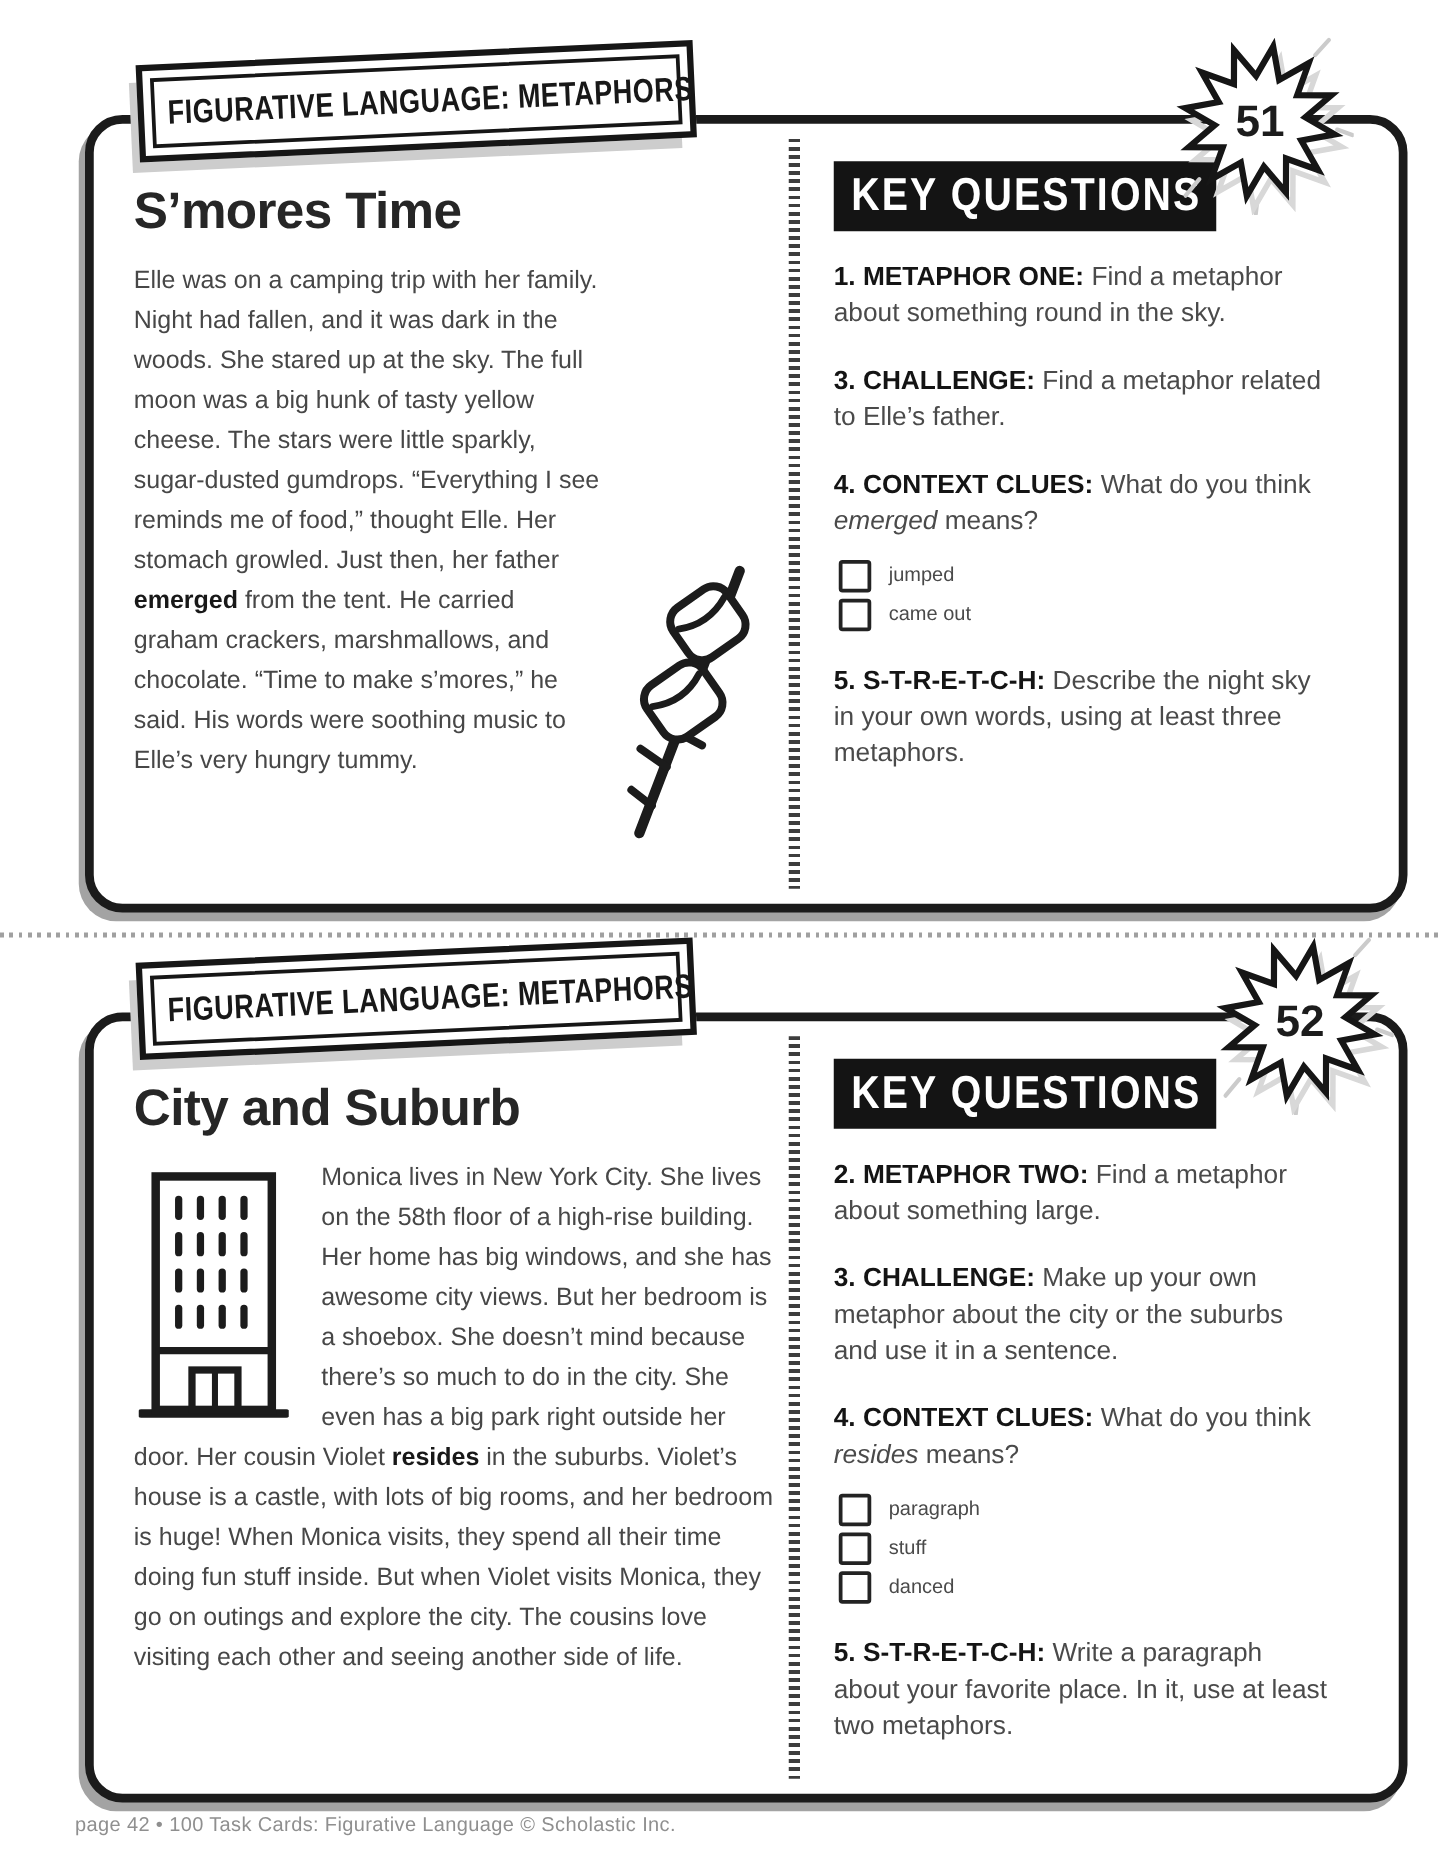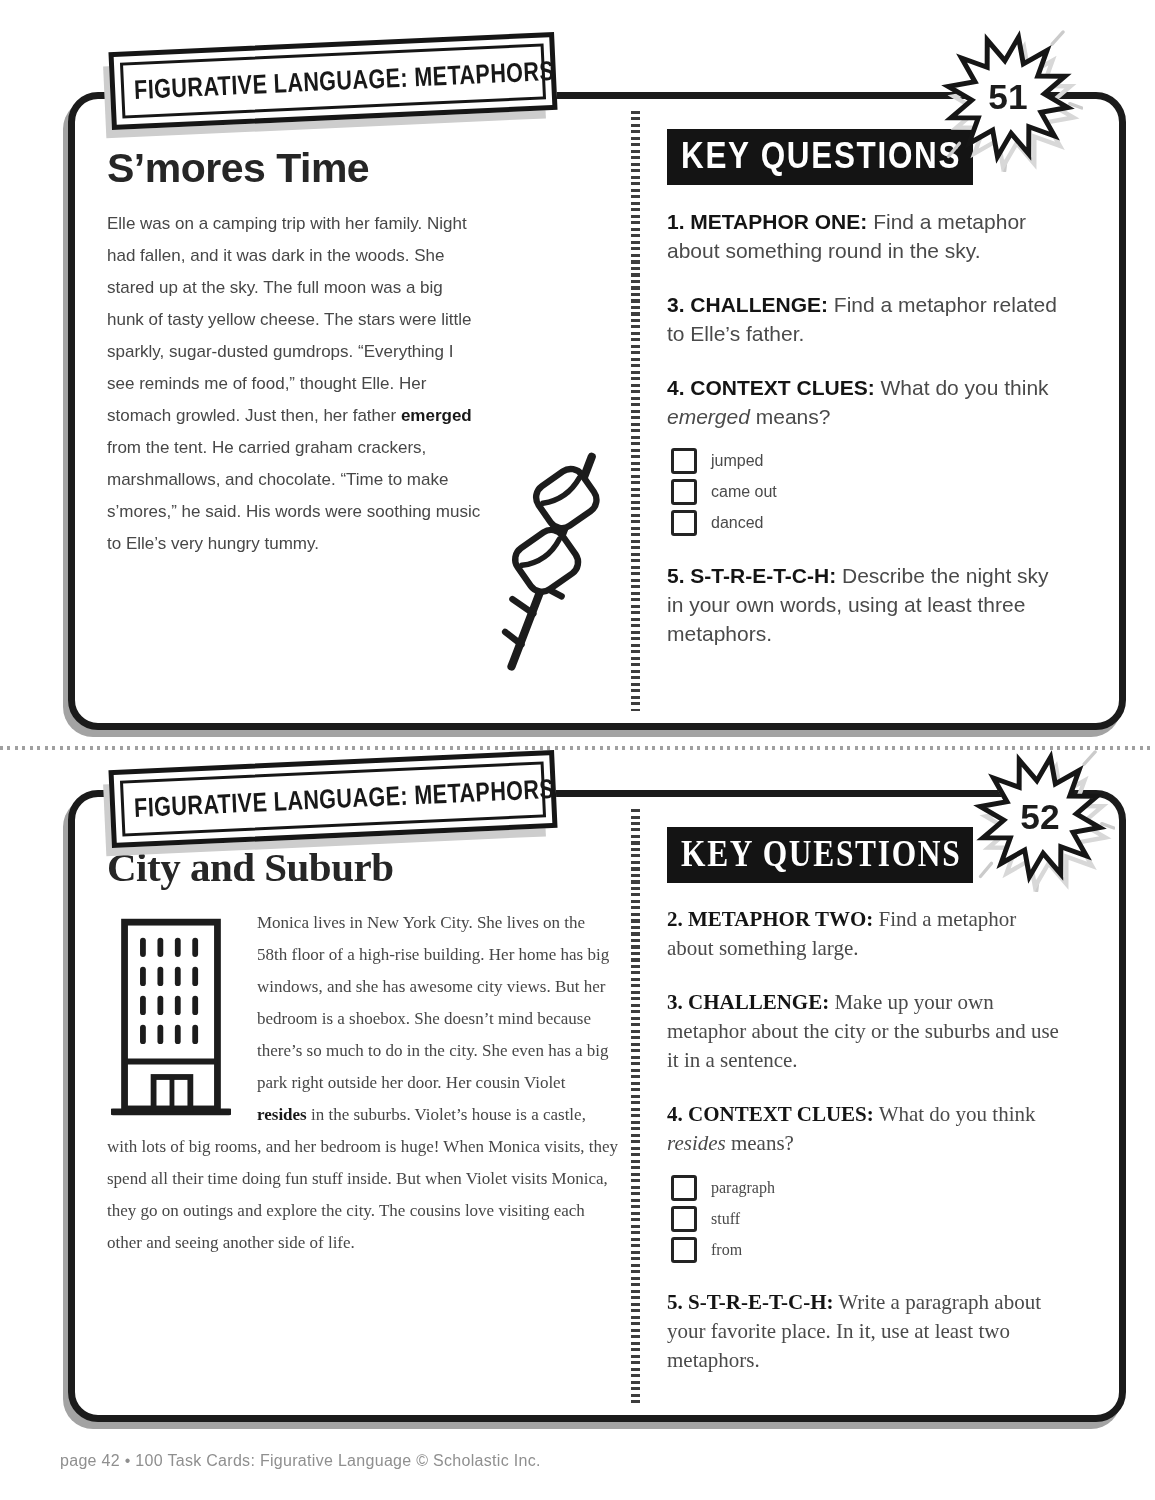--- a/index.html
+++ b/index.html
@@ -7,21 +7,21 @@
     width:1155px;height:1500px;position:relative;background:#ffffff;
     font-family:"Liberation Sans","DejaVu Sans",sans-serif;overflow:hidden;
   }
   .card{
     position:absolute;left:68px;width:1008px;background:#fff;
     border:7px solid #1b1b1b;border-radius:30px;
     box-shadow:-5px 7px 0 #a3a3a3;
     padding-left:36px;
   }
   .card1{top:92px;height:624px;}
-  .card2{top:790px;height:618px;font-family:Liberation Serif, serif;}
+  .card2{top:810px;height:618px;}
 
   
   .banner{
     position:absolute;z-index:5;background:#fff;border:5px solid #161616;
     padding:6px;box-shadow:-9px 11px 0 -3px #cdcdcd;transform:rotate(-2.6deg);
   }
   .banner-inner{
     border:3px solid #161616;padding:10px 10px;width:398px;overflow:visible;
     white-space:nowrap;
   }
@@ -43,21 +43,21 @@
   .qa-col{position:absolute;left:592px;top:30px;width:400px;}
   .divider-v{
     position:absolute;left:556px;top:12px;bottom:12px;width:9px;
     background:repeating-linear-gradient(to bottom,#3d3d3d 0 3px,transparent 3px 6.5px);
   }
   .story-title{
     margin:0 0 16px 0;font-size:41px;font-weight:bold;color:#262626;
     letter-spacing:-.5px;
   }
   .story{
-    margin:0;font-size:17px;line-height:32px;color:#474747;
+    margin:0;font-size:20px;line-height:32px;color:#474747;
   }
   .story strong{color:#181818;}
   .illust-marsh{
     float:right;width:122px;height:228px;margin:236px 0 0 14px;
   }
   .illust-bldg{
     float:left;width:120px;height:208px;margin:6px 26px 6px 4px;
   }
 
   .kq-box{
@@ -138,24 +138,20 @@
       <span>means?</span>
     </p>
     <div class="choices">
       <div class="choice-row">
         <span class="checkbox"></span>
         <span>jumped</span>
       </div>
       <div class="choice-row">
         <span class="checkbox"></span>
         <span>came out</span>
-      </div>
-      <div class="choice-row">
-        <span class="checkbox"></span>
-        <span>danced</span>
       </div>
     </div>
     <p class="q">
       <strong>5. S-T-R-E-T-C-H:</strong>
       <span>Describe the night sky in your own words, using at least three metaphors.</span>
     </p>
   </div>
 </div>
 
 <div class="banner banner1">
@@ -239,21 +235,21 @@
       <div class="choice-row">
         <span class="checkbox"></span>
         <span>paragraph</span>
       </div>
       <div class="choice-row">
         <span class="checkbox"></span>
         <span>stuff</span>
       </div>
       <div class="choice-row">
         <span class="checkbox"></span>
-        <span>from</span>
+        <span>danced</span>
       </div>
     </div>
     <p class="q">
       <strong>5. S-T-R-E-T-C-H:</strong>
       <span>Write a paragraph about your favorite place. In it, use at least two metaphors.</span>
     </p>
   </div>
 </div>
 
 <div class="banner banner2">

